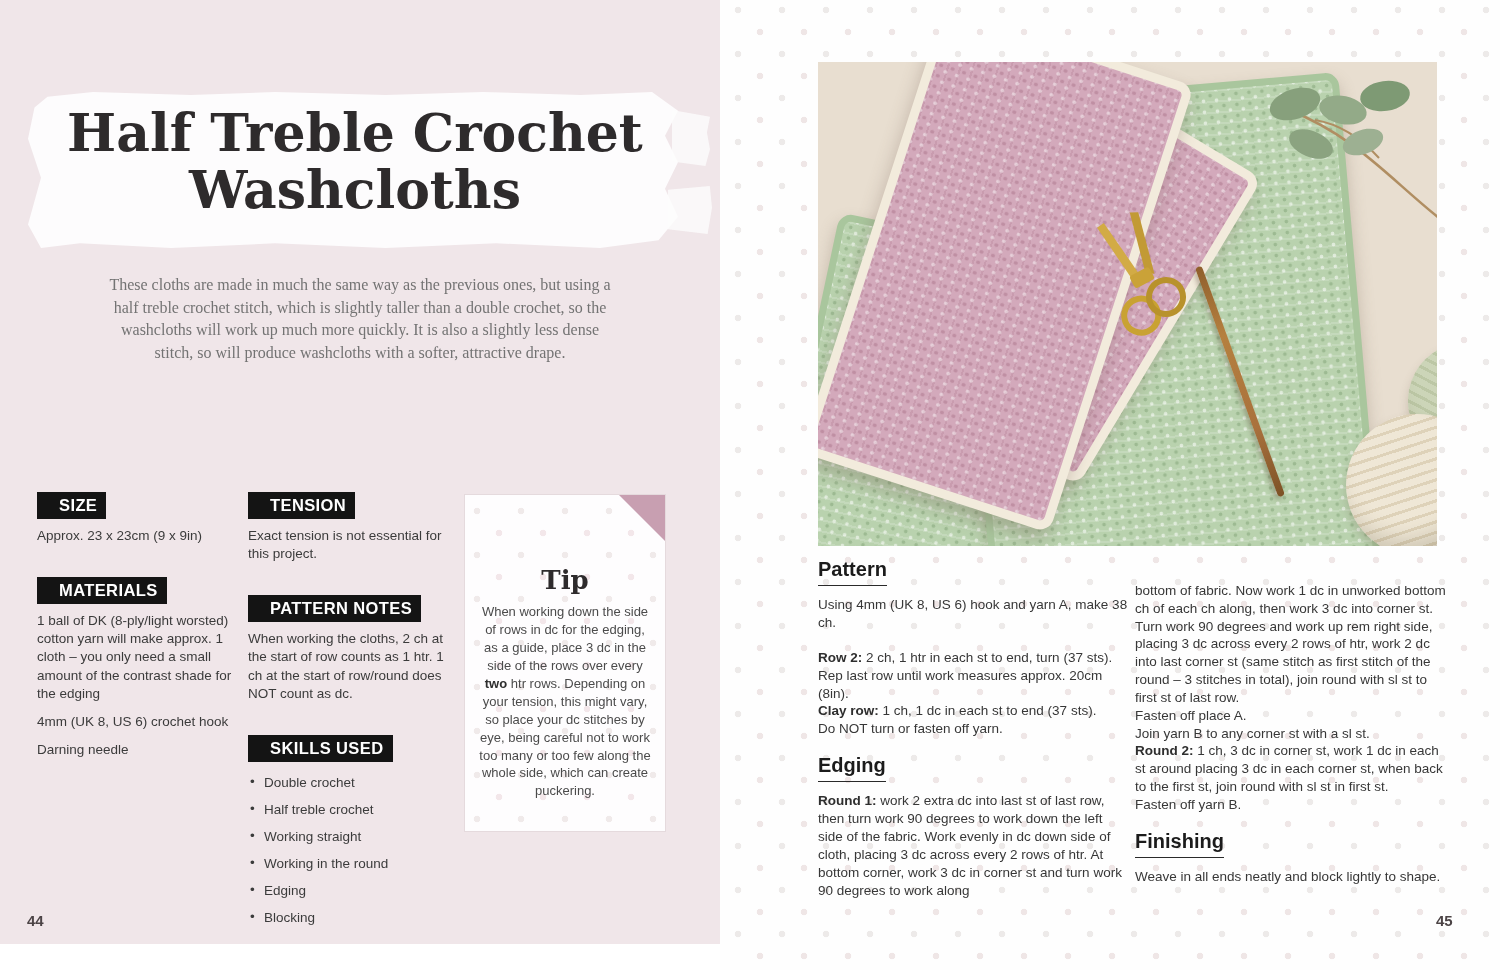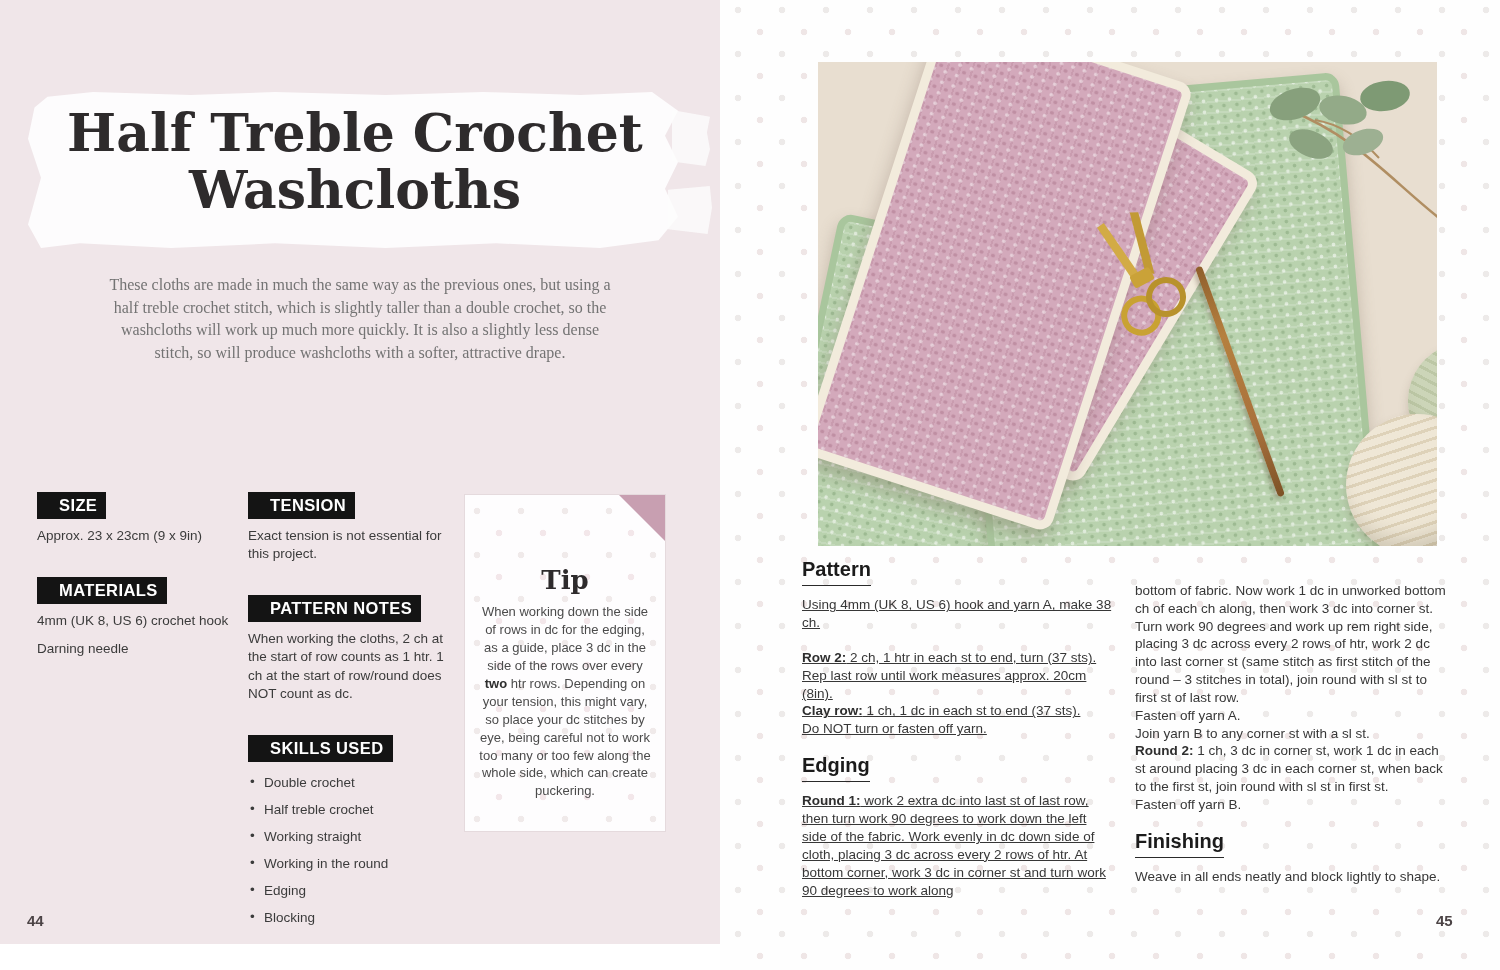--- a/index.html
+++ b/index.html
@@ -81,21 +81,21 @@
     transform:rotate(70deg);box-shadow:2px 3px 5px rgba(90,70,50,.35);}
   .eucalyptus{position:absolute;right:-6px;top:4px;}
   .yarn{position:absolute;border-radius:50%;box-shadow:inset -12px -16px 20px rgba(95,85,60,.22),0 6px 10px rgba(110,95,75,.25);}
   .yarn-green{left:590px;top:280px;width:118px;height:118px;
     background:repeating-linear-gradient(28deg,#ccd5b8 0 6px,#bcc7a5 6px 9px);}
   .yarn-cream{left:528px;top:352px;width:142px;height:142px;
     background:repeating-linear-gradient(-18deg,#efe7d6 0 7px,#ded2b9 7px 10px);}
 
   
   .rcol{position:absolute;font-size:13.5px;line-height:1.32;color:#373737;}
-  .rcol-a{left:82px;top:556px;width:310px;text-decoration:underline;}
+  .rcol-a{left:98px;top:556px;width:310px;}
   .rcol-b{left:415px;top:556px;width:316px;}
   .rhead{display:inline-block;margin:0 0 10px 0;font-size:20px;font-weight:bold;color:#1b1b1b;
     border-bottom:1.6px solid #2a2a2a;padding-bottom:3px;}
   .rcol p{margin:0;}
   .rcol .sp{height:17px;}
   .rcol .sec-gap{height:14px;}
   strong{font-weight:bold;color:#2e2e2e;}
   .cont-offset{margin-top:26px !important;}
 </style>
 </head>
@@ -113,20 +113,21 @@
       <div>Washcloths</div>
     </div>
 
     <p class="intro">These cloths are made in much the same way as the previous ones, but using a half treble crochet stitch, which is slightly taller than a double crochet, so the washcloths will work up much more quickly. It is also a slightly less dense stitch, so will produce washcloths with a softer, attractive drape.</p>
 
     <div class="col col-1">
       <span class="tag">SIZE</span>
       <p>Approx. 23 x 23cm (9 x 9in)</p>
       <div class="gap"></div>
       <span class="tag">MATERIALS</span>
+      <p>1 ball of DK (8-ply/light worsted) cotton yarn will make approx. 1 cloth – you only need a small amount of the contrast shade for the edging</p>
       <p>4mm (UK 8, US 6) crochet hook</p>
       <p>Darning needle</p>
     </div>
 
     <div class="col col-2">
       <span class="tag">TENSION</span>
       <p>Exact tension is not essential for this project.</p>
       <div class="gap"></div>
       <span class="tag">PATTERN NOTES</span>
       <p>When working the cloths, 2 ch at the start of row counts as 1 htr. 1 ch at the start of row/round does NOT count as dc.</p>
@@ -195,21 +196,21 @@
       <p><span>Rep last row until work measures approx. 20cm (8in).</span></p>
       <p><strong>Clay row:</strong><span> 1 ch, 1 dc in each st to end (37 sts).</span></p>
       <p><span>Do NOT turn or fasten off yarn.</span></p>
       <div class="sec-gap"></div>
       <h2 class="rhead">Edging</h2><br>
       <p><strong>Round 1:</strong><span> work 2 extra dc into last st of last row, then turn work 90 degrees to work down the left side of the fabric. Work evenly in dc down side of cloth, placing 3 dc across every 2 rows of htr. At bottom corner, work 3 dc in corner st and turn work 90 degrees to work along</span></p>
     </div>
 
     <div class="rcol rcol-b">
       <p class="cont-offset">bottom of fabric. Now work 1 dc in unworked bottom ch of each ch along, then work 3 dc into corner st. Turn work 90 degrees and work up rem right side, placing 3 dc across every 2 rows of htr, work 2 dc into last corner st (same stitch as first stitch of the round – 3 stitches in total), join round with sl st to first st of last row.</p>
-      <p>Fasten off yarn A.</p>
+      <p>Fasten off place A.</p>
       <p>Join yarn B to any corner st with a sl st.</p>
       <p><strong>Round 2:</strong><span> 1 ch, 3 dc in corner st, work 1 dc in each st around placing 3 dc in each corner st, when back to the first st, join round with sl st in first st.</span></p>
       <p>Fasten off yarn B.</p>
       <div class="sec-gap"></div>
       <h2 class="rhead">Finishing</h2><br>
       <p>Weave in all ends neatly and block lightly to shape.</p>
     </div>
 
     <div class="page-num pn-right" style="left:716px;">45</div>
   </div>

